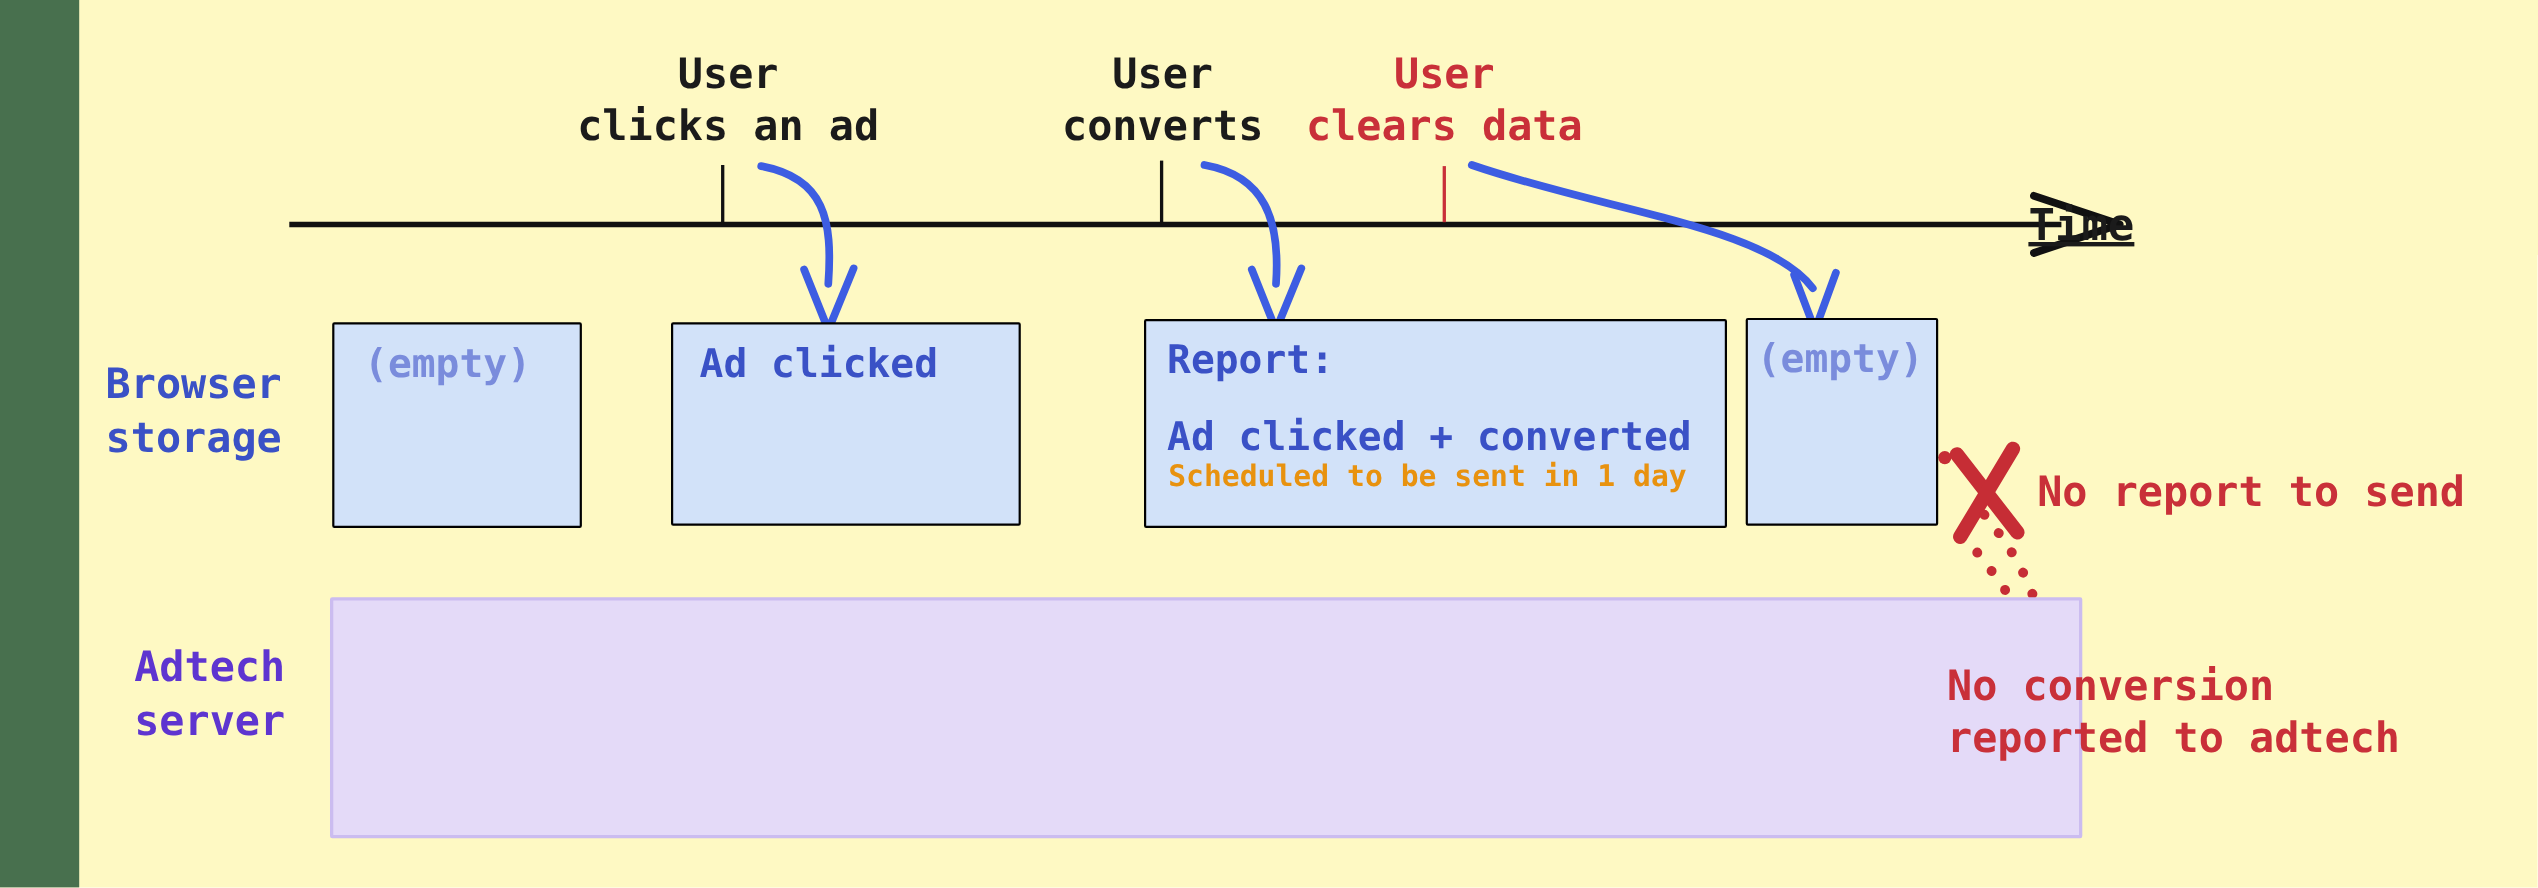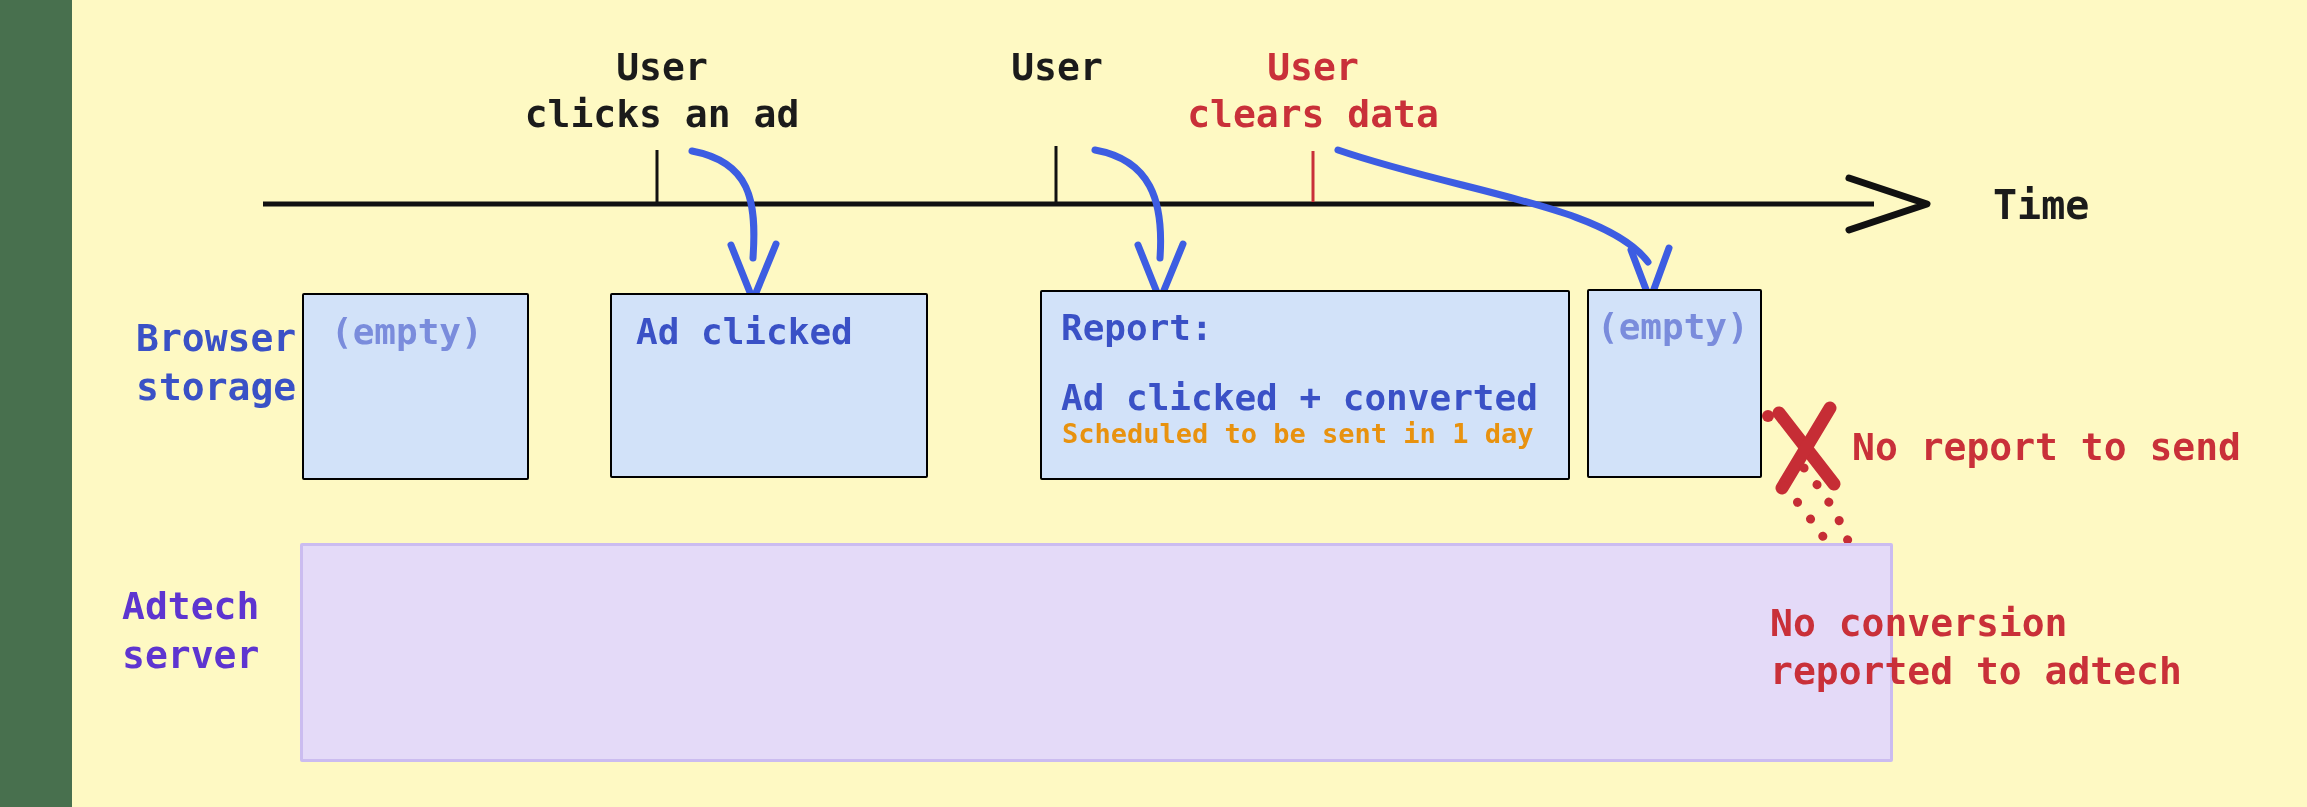--- a/index.html
+++ b/index.html
@@ -115,28 +115,29 @@
       <path d="M1847,556 L1860,568" stroke="#a33f58" stroke-width="13"></path>
     </g>
   </svg>
 
   <div class="abs event-label" style="left:662px; top:44px;">
     <div>User</div>
     <div>clicks an ad</div>
   </div>
   <div class="abs event-label" style="left:1057px; top:44px;">
     <div>User</div>
+    <div>converts</div>
   </div>
   <div class="abs event-label red" style="left:1313px; top:44px;">
     <div>User</div>
     <div>clears data</div>
   </div>
-  <div class="abs time-label" style="left:1993px; top:182px;">Time</div>
+  <div class="abs time-label" style="left:1844px; top:182px;text-decoration:underline;">Time</div>
 
-  <div class="abs row-label blue" style="left:96px; top:314px;margin-left:40px;">
+  <div class="abs row-label blue" style="left:96px; top:325px;">
     <div>Browser</div>
     <div>storage</div>
   </div>
   <div class="abs row-label purple" style="left:122px; top:582px;">
     <div>Adtech</div>
     <div>server</div>
   </div>
 
   <div class="storage-box" style="left:302px; top:293px; width:227px; height:187px;">
     <div class="abs box-text empty-text" style="left:27px; top:16px;">(empty)</div>

